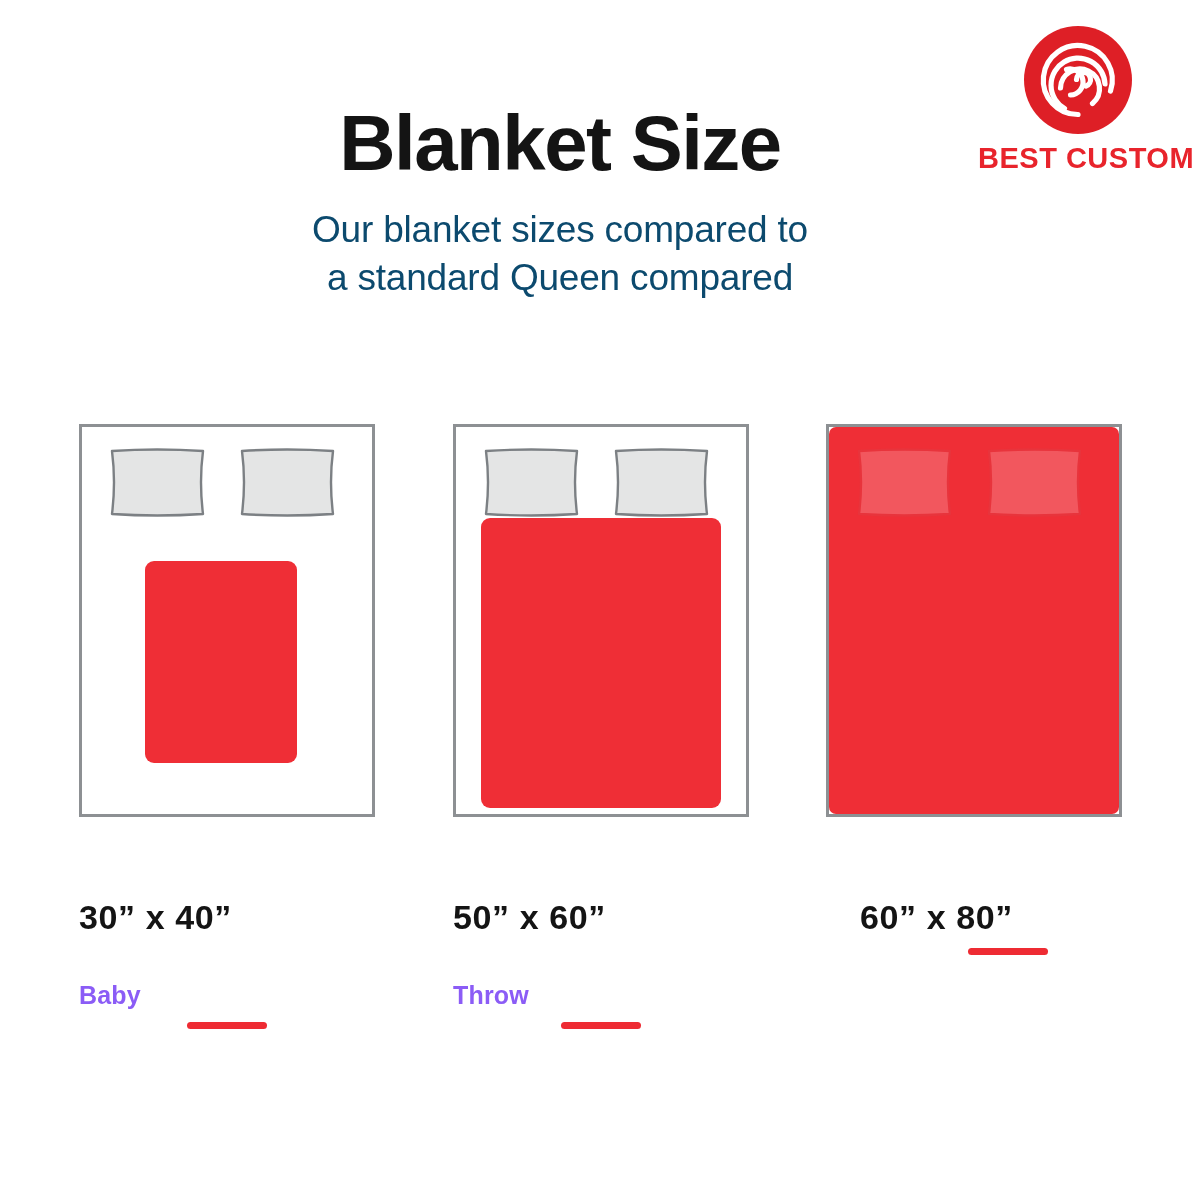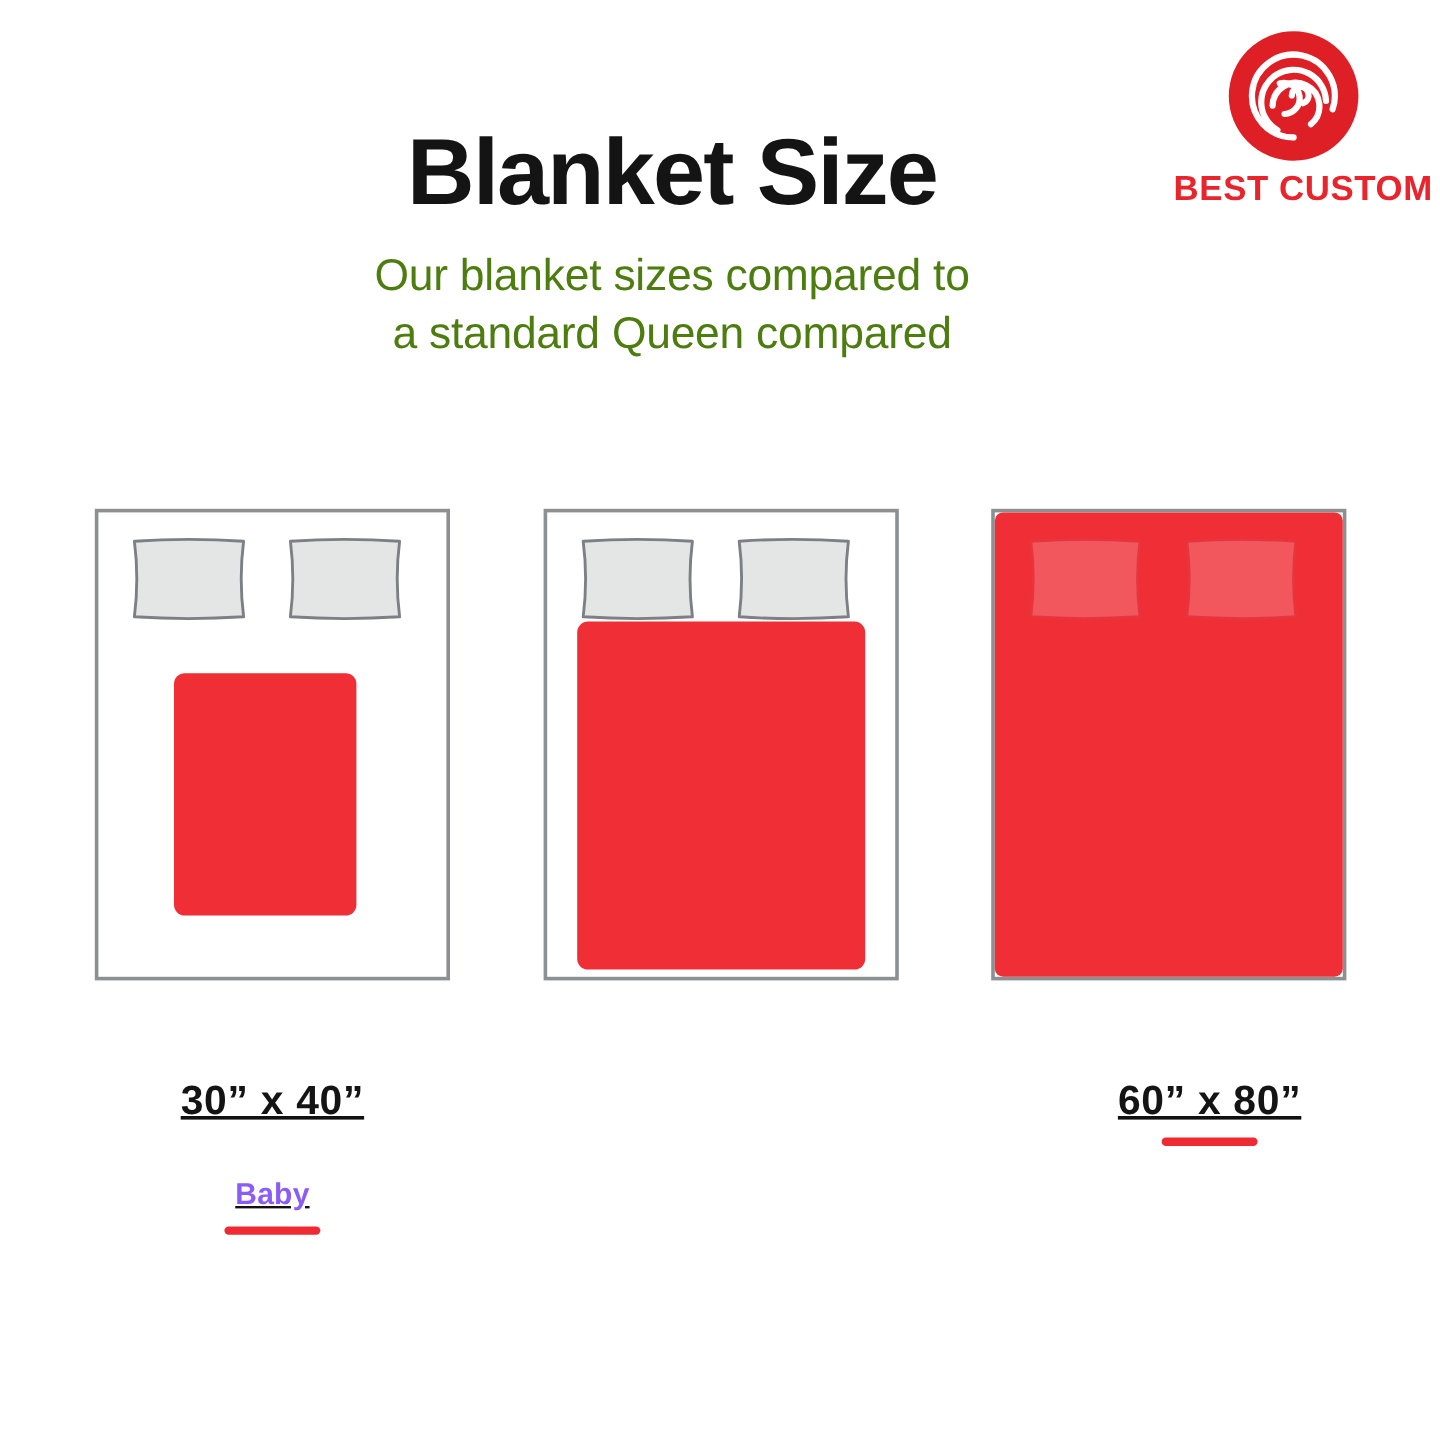--- a/index.html
+++ b/index.html
@@ -60,21 +60,21 @@
     line-height: 1.02;
     color: #141414;
     margin: 0;
   }
   #subtitle {
     margin: 22px auto 0 auto;
     font-family: "Liberation Sans", sans-serif;
     font-weight: normal;
     font-size: 37px;
     line-height: 1.32;
-    color: #4d7c0f;
+    color: #0c4a6e;
     letter-spacing: -0.2px;
     max-width: 760px;
   }
   #subtitle .ln { display: block; }
 
   
   #beds-row {
     position: absolute;
     top: 424px;
     left: 0;
@@ -145,22 +145,21 @@
     position: absolute;
     top: 900px;
     left: 0;
     width: 1200px;
     height: 160px;
   }
   .caption {
     position: absolute;
     top: 0;
     width: 296px;
-    text-align: center;
-    text-decoration: underline;
+    text-align: left;
   }
   .caption.slot-0 { left: 79px; }
   .caption.slot-1 { left: 453px; }
   .caption.slot-2 { left: 860px; }
 
   .dimension {
     font-family: "Liberation Sans", sans-serif;
     font-weight: bold;
     font-size: 34px;
     letter-spacing: 0.6px;
@@ -266,19 +265,24 @@
 </div>
 
 <div id="captions-row">
 
   <div class="caption slot-0">
     <div class="dimension">30” x 40”</div>
     <div class="size-name">Baby</div>
     <div class="underline-bar"></div>
   </div>
 
+  <div class="caption slot-1">
+    <div class="dimension">50” x 60”</div>
+    <div class="size-name">Throw</div>
+    <div class="underline-bar"></div>
+  </div>
 
   <div class="caption slot-2">
     <div class="dimension">60” x 80”</div>
     <div class="underline-bar"></div>
   </div>
 
 </div>
 
 </body></html>

